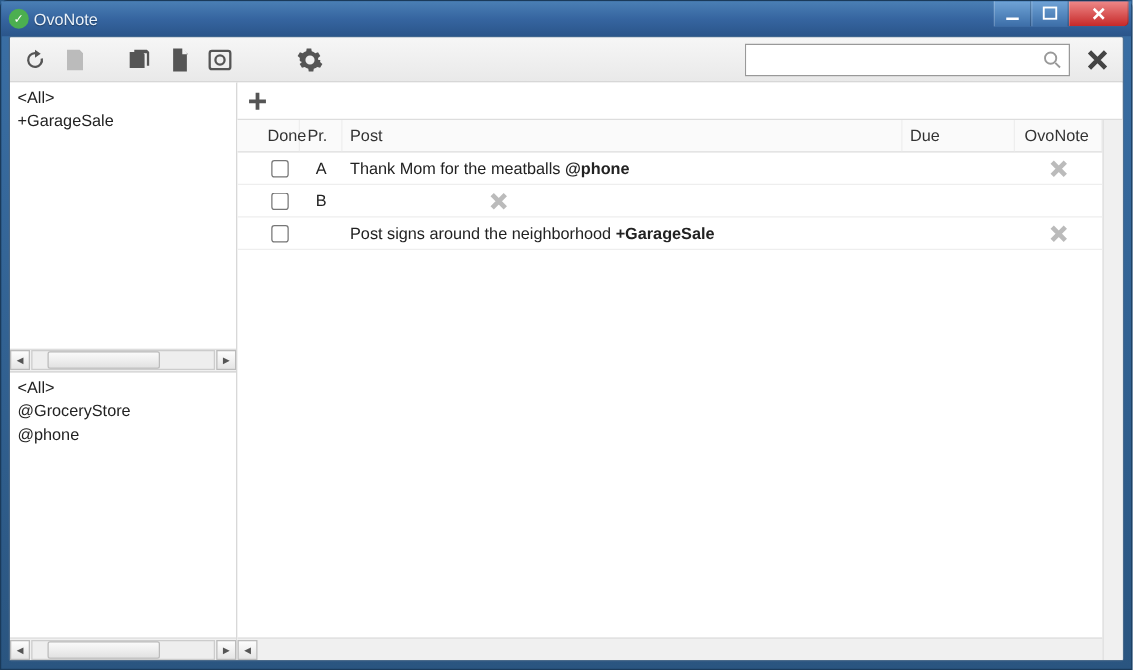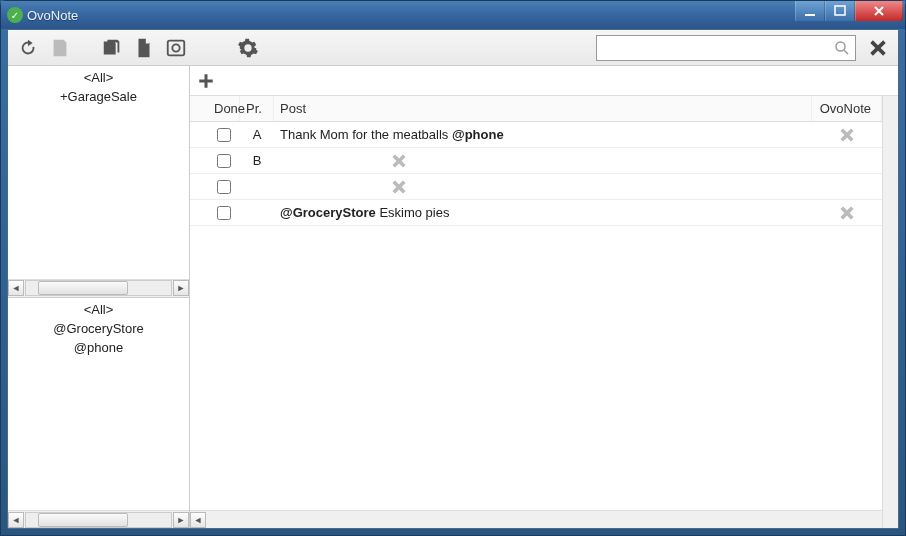--- a/index.html
+++ b/index.html
@@ -61,21 +61,21 @@
 .tb-sep { width:16px; }
 .toolbar-spacer { flex:1; }
 .search-wrap { display:flex; align-items:center; border:1px solid #999; background:#fff; height:26px; width:260px; }
 .search-wrap input { flex:1; border:none; outline:none; padding:0 6px; font-size:13px; height:24px; }
 .search-btn { width:26px; height:24px; display:flex; align-items:center; justify-content:center; }
 .close-x { width:28px; height:28px; display:flex; align-items:center; justify-content:center; color:#444; margin-left:4px; }
 .close-x svg { width:22px; height:22px; fill:#444; }
 .body-split { flex:1; display:flex; min-height:0; }
 .side { width:182px; border-right:1px solid #ccc; display:flex; flex-direction:column; background:#fff; }
 .side-panel { flex:1; border-bottom:1px solid #ccc; overflow:hidden; display:flex; flex-direction:column; position:relative; }
-.side-list { flex:1; padding:2px 6px; overflow:auto;text-align:center; }
+.side-list { flex:1; padding:2px 6px; overflow:auto; }
 .side-list .item { padding:2px 0; color:#222; white-space:nowrap; }
 .hscroll {
   height:18px; background:#f0f0f0; border-top:1px solid #ddd; display:flex; align-items:center;
 }
 .hscroll .sarrow { width:16px; height:16px; background:linear-gradient(#fdfdfd,#e5e5e5); border:1px solid #bbb; display:flex; align-items:center; justify-content:center; font-size:9px; color:#555; }
 .hscroll .strack { flex:1; height:16px; background:#eee; border:1px solid #ccc; margin:0 1px; position:relative; }
 .hscroll .sthumb { position:absolute; left:12px; top:0; height:14px; width:90px; background:linear-gradient(#fafafa,#e2e2e2); border:1px solid #bbb; border-radius:2px; }
 .main { flex:1; display:flex; flex-direction:column; min-width:0; background:#fff; }
 .addrow { height:30px; border-bottom:1px solid #ddd; display:flex; align-items:center; padding:0 6px; gap:6px; }
 .addrow .plus { width:20px; height:20px; display:flex; align-items:center; justify-content:center; }
@@ -227,20 +227,21 @@
           </div>
           <input type="text" value="" style="">
         </div>
 
         <div class="grid-wrap">
           <div class="grid-left">
             <div class="grid-header">
               <div class="gh-cell gh-done">Done</div>
               <div class="gh-cell gh-pr">Pr.</div>
               <div class="gh-cell gh-task">Post</div>
+              <div class="gh-cell gh-due">Due</div>
               <div class="gh-cell gh-del">OvoNote</div>
             </div>
             <div class="grid-body">
               <div class="grid-body-inner" id="rows">
                   <div class="row">
                     <div class="c-done">
                       <input type="checkbox" style="">
                     </div>
                     <div class="c-pr">A</div>
                     <div class="c-task">Thank Mom for the meatballs <b>@phone</b></div>
@@ -261,33 +262,21 @@
                       <svg viewBox="0 0 24 24">
                         <path d="M5 5l14 14M19 5L5 19" stroke="#bbb" stroke-width="5"></path>
                       </svg>
                     </div>
                   </div>
                   <div class="row">
                     <div class="c-done">
                       <input type="checkbox" style="">
                     </div>
                     <div class="c-pr"></div>
-                    <div class="c-due"></div>
-                    <div class="c-del">
-                      <svg viewBox="0 0 24 24">
-                        <path d="M5 5l14 14M19 5L5 19" stroke="#bbb" stroke-width="5"></path>
-                      </svg>
-                    </div>
-                  </div>
-                  <div class="row">
-                    <div class="c-done">
-                      <input type="checkbox" style="">
-                    </div>
-                    <div class="c-pr"></div>
-                    <div class="c-task"><b>@GroceryStore</b> Eskimo pies</div>
+                    <div class="c-task">Post signs around the neighborhood <b>+GarageSale</b></div>
                     <div class="c-due"></div>
                     <div class="c-del">
                       <svg viewBox="0 0 24 24">
                         <path d="M5 5l14 14M19 5L5 19" stroke="#bbb" stroke-width="5"></path>
                       </svg>
                     </div>
                   </div>
                 </div>
             </div>
             <div class="main-hscroll">

